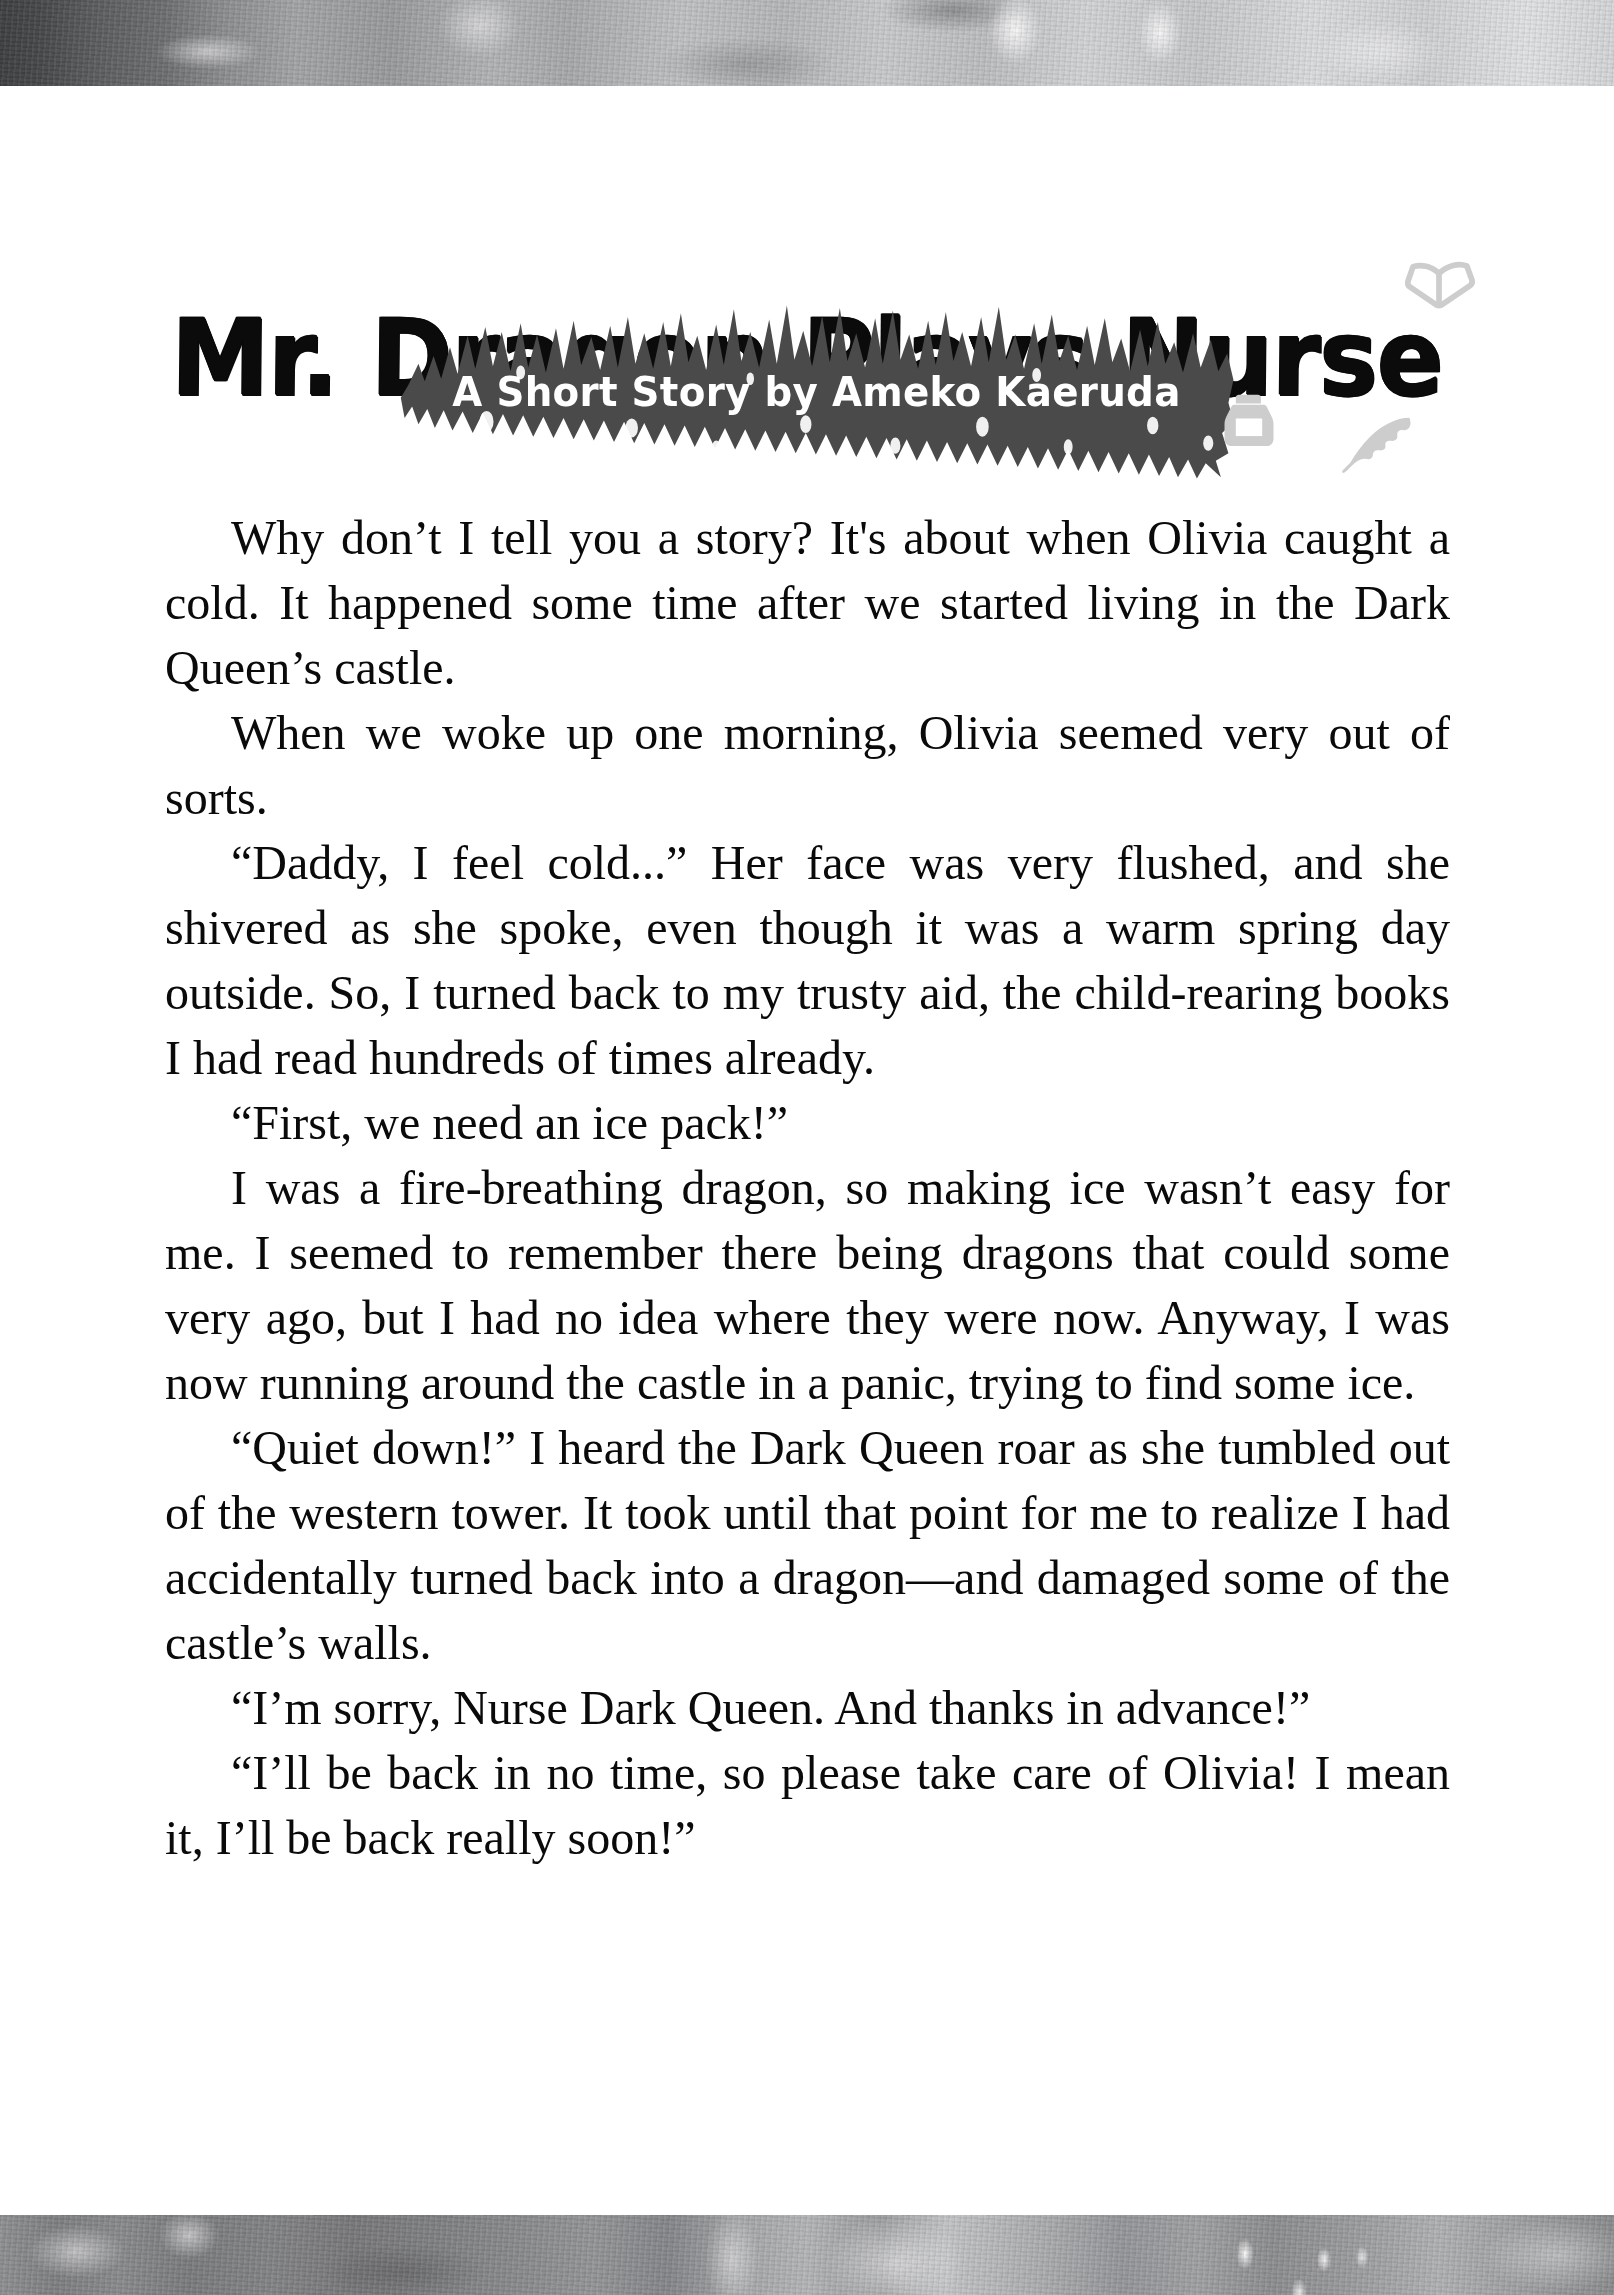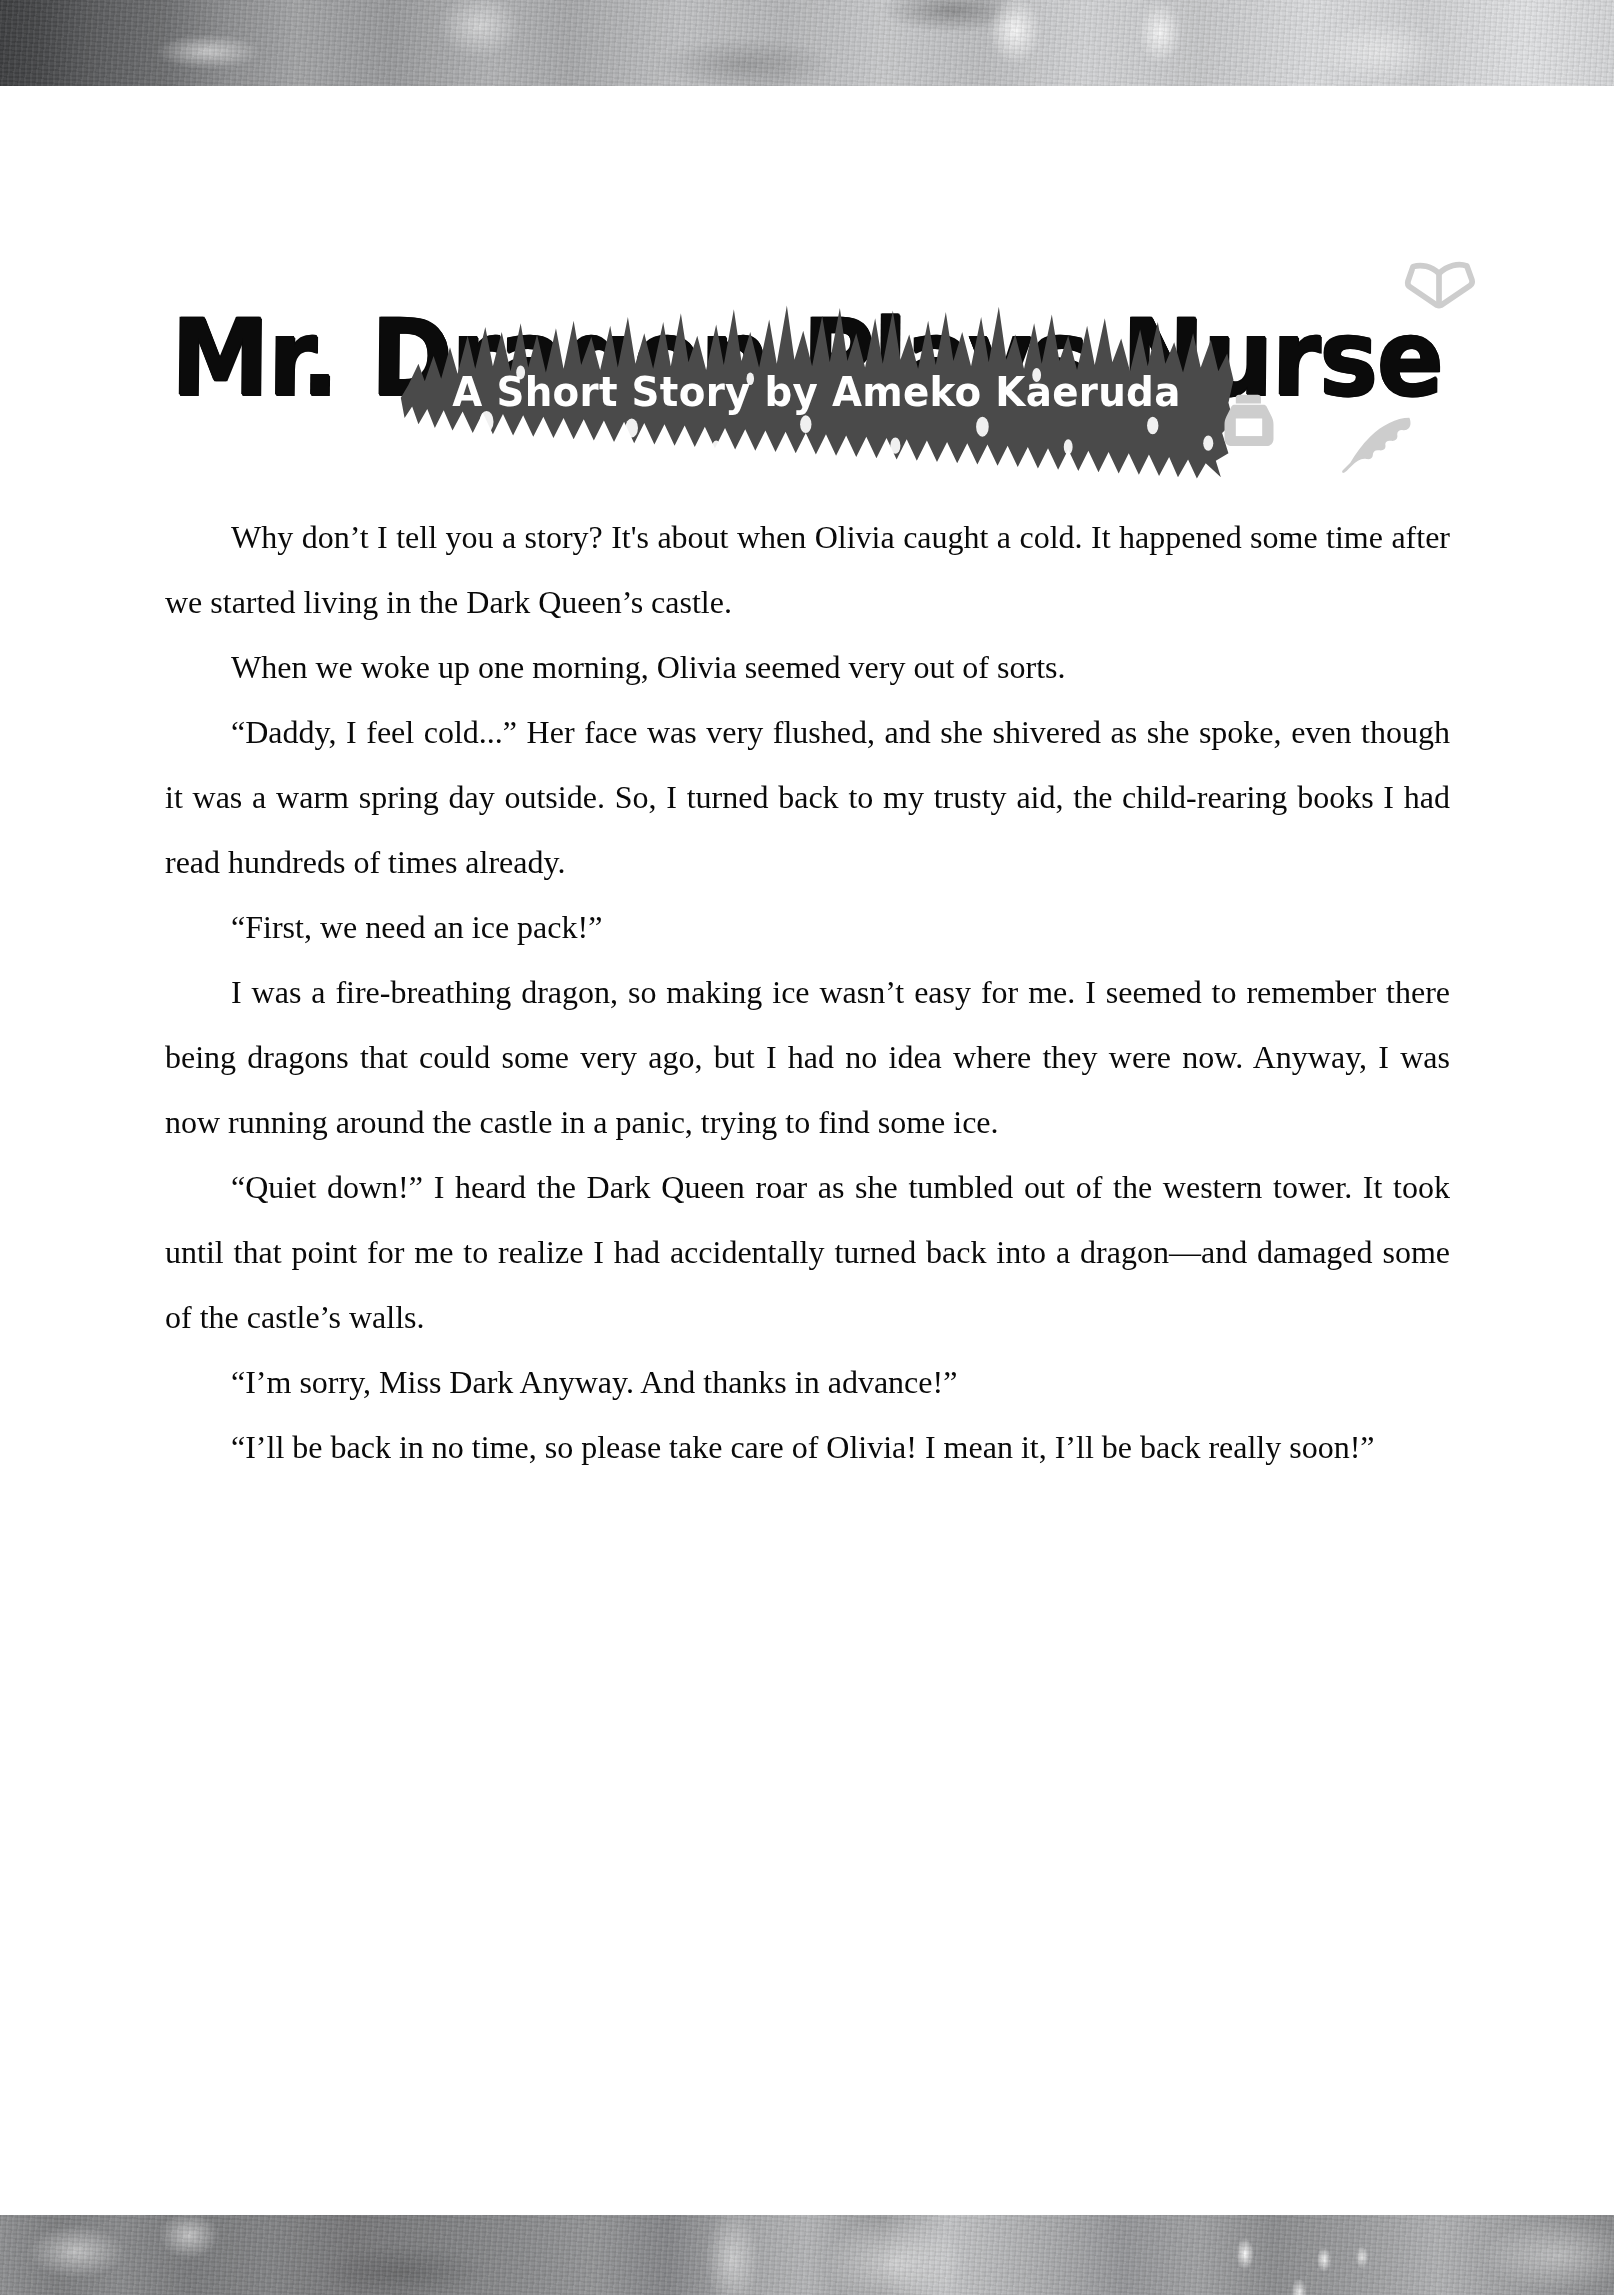--- a/index.html
+++ b/index.html
@@ -110,21 +110,21 @@
   .deco-ink  { left:1222px; top:306px; }
   .deco-quill{ left:1339px; top:329px; }
 
   
   .story {
     position:absolute;
     left:165px; top:505px;
     width:1285px;
     color:#0a0a0a;
     font-family:"Liberation Serif", serif;
-    font-size:32px;
+    font-size:48px;
     line-height:65px;
     text-align:justify;
     text-justify:inter-word;
   }
   .story p { margin:0; text-indent:66px; }
   .story p.last { text-align:left; }
 </style>
 </head>
 <body>
 
@@ -225,21 +225,21 @@
 
 </div>
 
 <div class="story">
   <p>Why don’t I tell you a story? It's about when Olivia caught a cold. It happened some time after we started living in the Dark Queen’s castle.</p>
   <p>When we woke up one morning, Olivia seemed very out of sorts.</p>
   <p>“Daddy, I feel cold...” Her face was very flushed, and she shivered as she spoke, even though it was a warm spring day outside. So, I turned back to my trusty aid, the child-rearing books I had read hundreds of times already.</p>
   <p>“First, we need an ice pack!”</p>
   <p>I was a fire-breathing dragon, so making ice wasn’t easy for me. I seemed to remember there being dragons that could some very ago, but I had no idea where they were now. Anyway, I was now running around the castle in a panic, trying to find some ice.</p>
   <p>“Quiet down!” I heard the Dark Queen roar as she tumbled out of the western tower. It took until that point for me to realize I had accidentally turned back into a dragon—and damaged some of the castle’s walls.</p>
-  <p>“I’m sorry, Miss Dark Anyway. And thanks in advance!”</p>
+  <p>“I’m sorry, Nurse Dark Queen. And thanks in advance!”</p>
   <p>“I’ll be back in no time, so please take care of Olivia! I mean it, I’ll be back really soon!”</p>
 </div>
 
 <div class="band band-bottom">
   <div class="band-base"></div>
   <div class="band-mottle"></div>
   <div class="band-grain"></div>
 </div>
 
 

